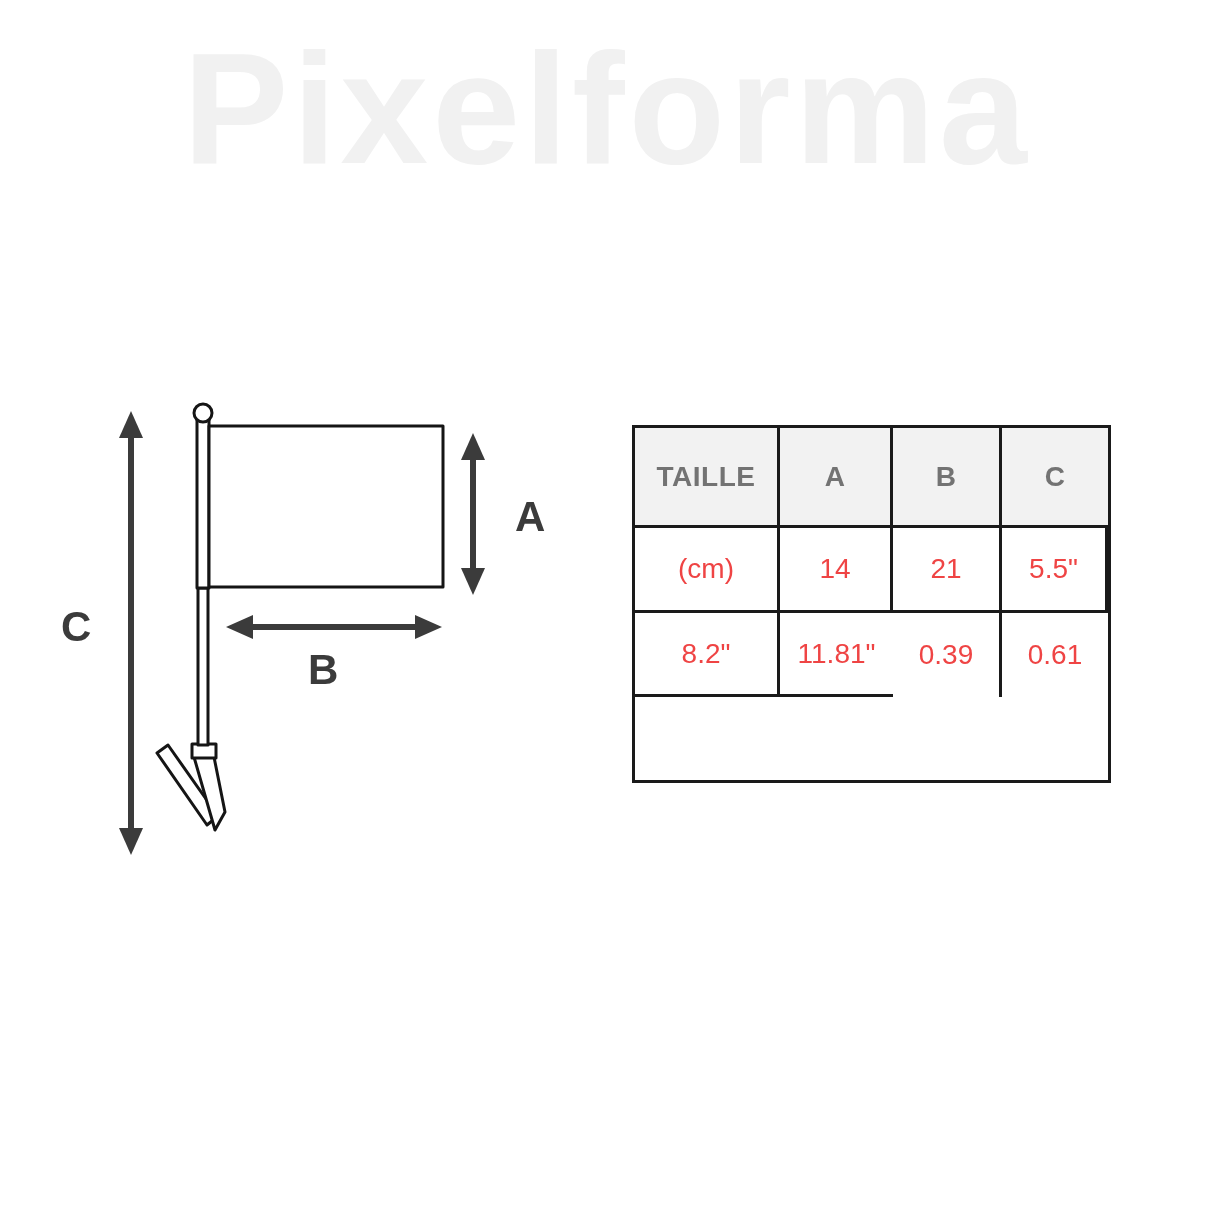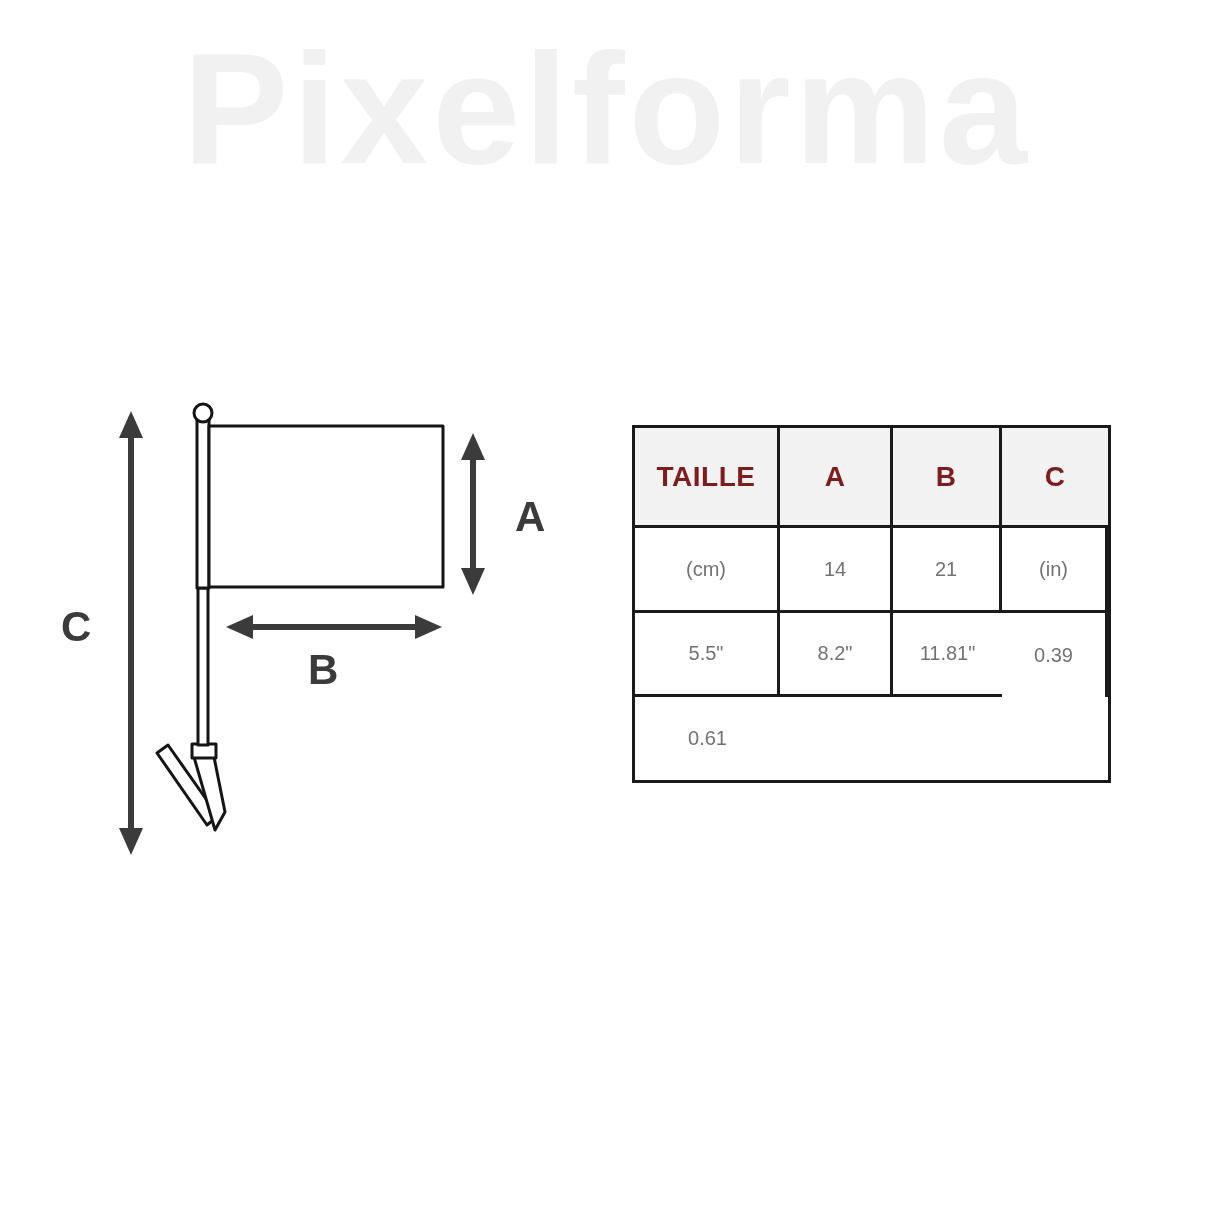--- a/index.html
+++ b/index.html
@@ -54,32 +54,32 @@
     box-sizing: content-box;
     background: #ffffff;
   }
   .cell {
     display: flex;
     align-items: center;
     justify-content: center;
     border-right: 3px solid #1a1a1a;
     border-bottom: 3px solid #1a1a1a;
     background: #ffffff;
-    color: #737373;
-    font-size: 20px;
+    color: #ef4444;
+    font-size: 28px;
     box-sizing: border-box;
   }
   .cell.last-col { border-right: none; }
   .cell.last-row { border-bottom: none; }
   .cell.th {
     background: #f2f2f2;
     font-weight: bold;
     font-size: 28px;
     letter-spacing: 0.5px;
-    color: #7f1d1d;
+    color: #737373;
   }
 </style>
 </head>
 <body>
 
 <div class="watermark">Pixelforma</div>
 
 <svg class="diagram" viewBox="0 0 1214 1214">
 
   <g fill="#3b3b3b" stroke="#3b3b3b">
@@ -124,20 +124,19 @@
 
   <div class="cell th">TAILLE</div>
   <div class="cell th">A</div>
   <div class="cell th">B</div>
   <div class="cell th last-col">C</div>
 
   <div class="cell">(cm)</div>
   <div class="cell">14</div>
   <div class="cell">21</div>
 
-  <div class="cell">(in)</div>
   <div class="cell">5.5"</div>
   <div class="cell">8.2"</div>
   <div class="cell last-col">11.81"</div>
 
   <div class="cell last-row">0.39</div>
   <div class="cell last-row last-col">0.61</div>
 </div>
 
 </body></html>

